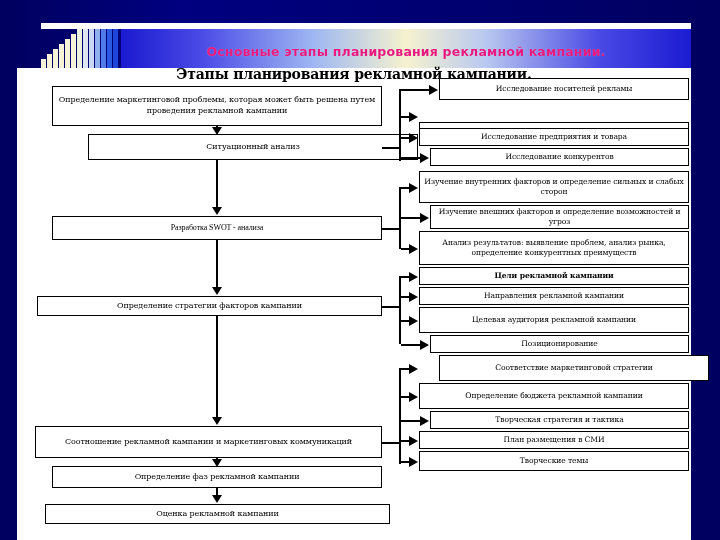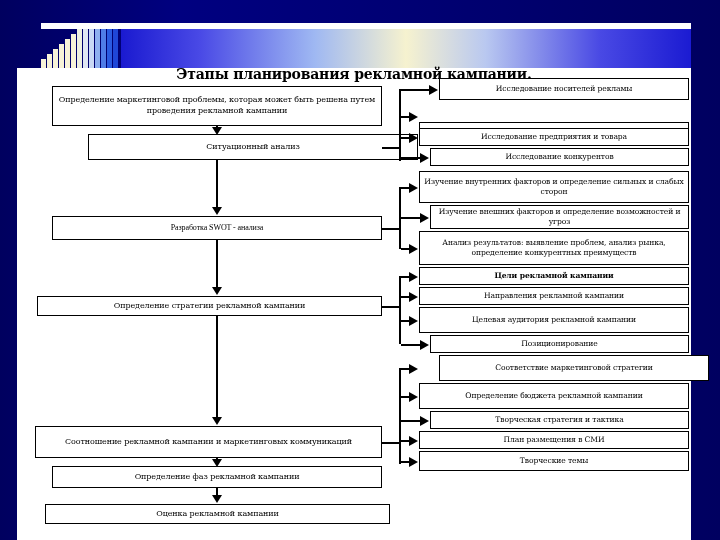--- a/index.html
+++ b/index.html
@@ -148,36 +148,37 @@
         <i style="background: rgb(247, 243, 216); height: 39px; margin-top: 5px;"></i>
         <i style="background: rgb(238, 240, 224); height: 44px; margin-top: 0px;"></i>
         <i style="background: rgb(223, 230, 242); height: 44px; margin-top: 0px;"></i>
         <i style="background: rgb(201, 216, 244); height: 44px; margin-top: 0px;"></i>
         <i style="background: rgb(143, 176, 239); height: 44px; margin-top: 0px;"></i>
         <i style="background: rgb(79, 124, 232); height: 44px; margin-top: 0px;"></i>
         <i style="background: rgb(42, 90, 226); height: 44px; margin-top: 0px;"></i>
         <i style="background: rgb(31, 70, 216); height: 44px; margin-top: 0px;"></i>
       </div>
     <div id="banner-gradient"></div>
+    <div id="banner-title">Основные этапы планирования рекламной кампании.</div>
   </div>
 
   <div id="sheet">
     <div id="sheet-title">Этапы планирования рекламной кампании.</div>
     <div id="diagram">
         <div class="box l" style="left: 35px; top: 18px; width: 330px; height: 40px;">
           <span>Определение маркетинговой проблемы, которая может быть решена путем проведения рекламной кампании</span>
         </div>
         <div class="box l" style="left: 35px; top: 66px; width: 330px; height: 26px; margin-left: 36px;">
           <span>Ситуационный анализ</span>
         </div>
         <div class="box l" style="left: 35px; top: 148px; width: 330px; height: 24px; font-family: Liberation Serif, serif;">
           <span>Разработка SWOT - анализа</span>
         </div>
         <div class="box l" style="left: 20px; top: 228px; width: 345px; height: 20px;">
-          <span>Определение стратегии рекламной кампании</span>
+          <span>Определение стратегии факторов кампании</span>
         </div>
         <div class="box l" style="left: 18px; top: 358px; width: 347px; height: 32px;">
           <span>Соотношение рекламной кампании и маркетинговых коммуникаций</span>
         </div>
         <div class="box l" style="left: 35px; top: 398px; width: 330px; height: 22px;">
           <span>Определение фаз рекламной кампании</span>
         </div>
         <div class="box l" style="left: 28px; top: 436px; width: 345px; height: 20px;">
           <span>Оценка рекламной кампании</span>
         </div>

